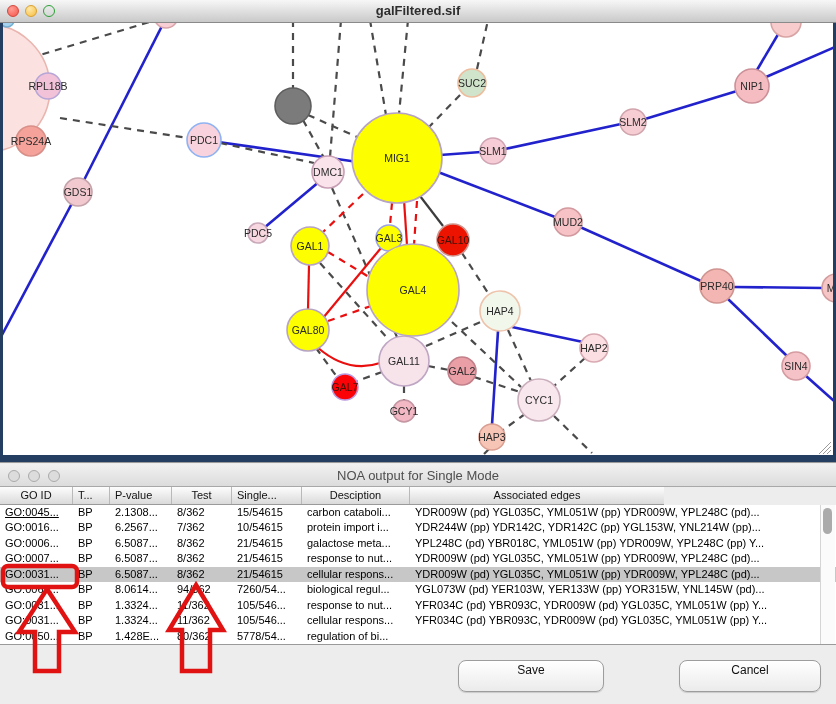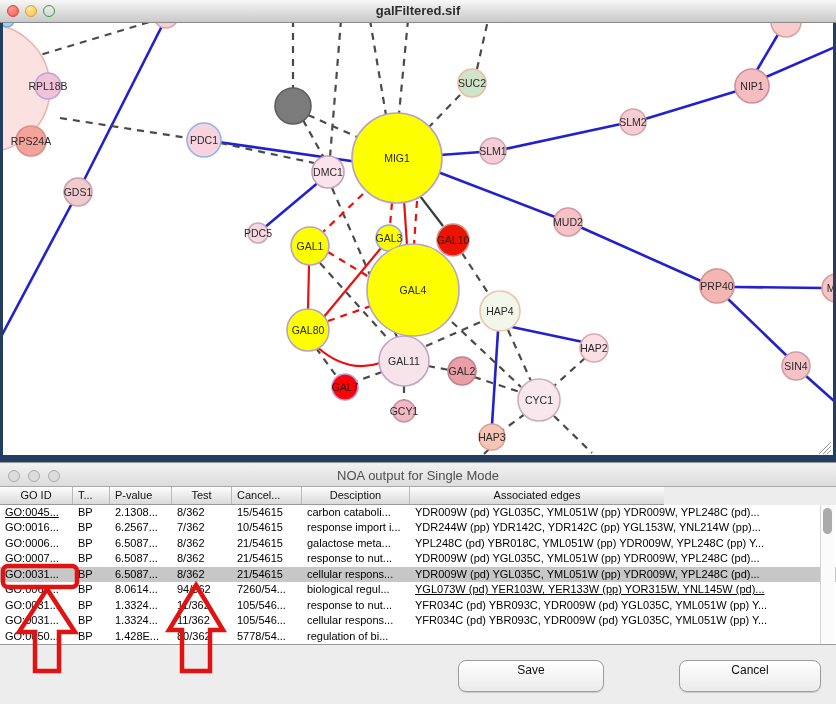--- a/index.html
+++ b/index.html
@@ -183,41 +183,41 @@
     <span class="tl gray"></span>
     <span class="tl gray"></span>
     <span class="tl gray"></span>
     <div class="title">NOA output for Single Mode</div>
   </div>
   <div class="tbl-header" id="tbl-header">
       <div class="hcell center" style="width: 73px;">GO ID</div>
       <div class="hcell left" style="width: 37px;">T...</div>
       <div class="hcell left" style="width: 62px;">P-value</div>
       <div class="hcell center" style="width: 60px;">Test</div>
-      <div class="hcell left" style="width: 70px;">Cancel...</div>
+      <div class="hcell left" style="width: 70px;">Single...</div>
       <div class="hcell center" style="width: 108px;">Desciption</div>
       <div class="hcell center" style="width: 410px; flex: 1 1 0%; border-right: none;">Associated edges</div>
     </div>
   <div class="tbl-body" id="tbl-body">
       <div class="trow">
         <div class="tcell" style="width: 73px; text-decoration: underline;">GO:0045...</div>
         <div class="tcell" style="width: 37px;">BP</div>
         <div class="tcell" style="width: 62px;">2.1308...</div>
         <div class="tcell" style="width: 60px;">8/362</div>
         <div class="tcell" style="width: 70px;">15/54615</div>
         <div class="tcell" style="width: 108px;">carbon cataboli...</div>
         <div class="tcell" style="width: 410px; flex: 1 1 0%;">YDR009W (pd) YGL035C, YML051W (pp) YDR009W, YPL248C (pd)...</div>
       </div>
       <div class="trow">
         <div class="tcell" style="width: 73px;">GO:0016...</div>
         <div class="tcell" style="width: 37px;">BP</div>
         <div class="tcell" style="width: 62px;">6.2567...</div>
         <div class="tcell" style="width: 60px;">7/362</div>
         <div class="tcell" style="width: 70px;">10/54615</div>
-        <div class="tcell" style="width: 108px;">response import i...</div>
+        <div class="tcell" style="width: 108px;">protein import i...</div>
         <div class="tcell" style="width: 410px; flex: 1 1 0%;">YDR244W (pp) YDR142C, YDR142C (pp) YGL153W, YNL214W (pp)...</div>
       </div>
       <div class="trow">
         <div class="tcell" style="width: 73px;">GO:0006...</div>
         <div class="tcell" style="width: 37px;">BP</div>
         <div class="tcell" style="width: 62px;">6.5087...</div>
         <div class="tcell" style="width: 60px;">8/362</div>
         <div class="tcell" style="width: 70px;">21/54615</div>
         <div class="tcell" style="width: 108px;">galactose meta...</div>
         <div class="tcell" style="width: 410px; flex: 1 1 0%;">YPL248C (pd) YBR018C, YML051W (pp) YDR009W, YPL248C (pp) Y...</div>
@@ -240,21 +240,21 @@
         <div class="tcell" style="width: 108px;">cellular respons...</div>
         <div class="tcell" style="width: 410px; flex: 1 1 0%;">YDR009W (pd) YGL035C, YML051W (pp) YDR009W, YPL248C (pd)...</div>
       </div>
       <div class="trow">
         <div class="tcell" style="width: 73px;">GO:0065...</div>
         <div class="tcell" style="width: 37px;">BP</div>
         <div class="tcell" style="width: 62px;">8.0614...</div>
         <div class="tcell" style="width: 60px;">94/362</div>
         <div class="tcell" style="width: 70px;">7260/54...</div>
         <div class="tcell" style="width: 108px;">biological regul...</div>
-        <div class="tcell" style="width: 410px; flex: 1 1 0%; text-decoration: underline;">YGL073W (pd) YER103W, YER133W (pp) YOR315W, YNL145W (pd)...</div>
+        <div class="tcell" style="width: 410px; flex: 1 1 0%;">YGL073W (pd) YER103W, YER133W (pp) YOR315W, YNL145W (pd)...</div>
       </div>
       <div class="trow">
         <div class="tcell" style="width: 73px;">GO:0031...</div>
         <div class="tcell" style="width: 37px;">BP</div>
         <div class="tcell" style="width: 62px;">1.3324...</div>
         <div class="tcell" style="width: 60px;">11/362</div>
         <div class="tcell" style="width: 70px;">105/546...</div>
         <div class="tcell" style="width: 108px;">response to nut...</div>
         <div class="tcell" style="width: 410px; flex: 1 1 0%;">YFR034C (pd) YBR093C, YDR009W (pd) YGL035C, YML051W (pp) Y...</div>
       </div>

